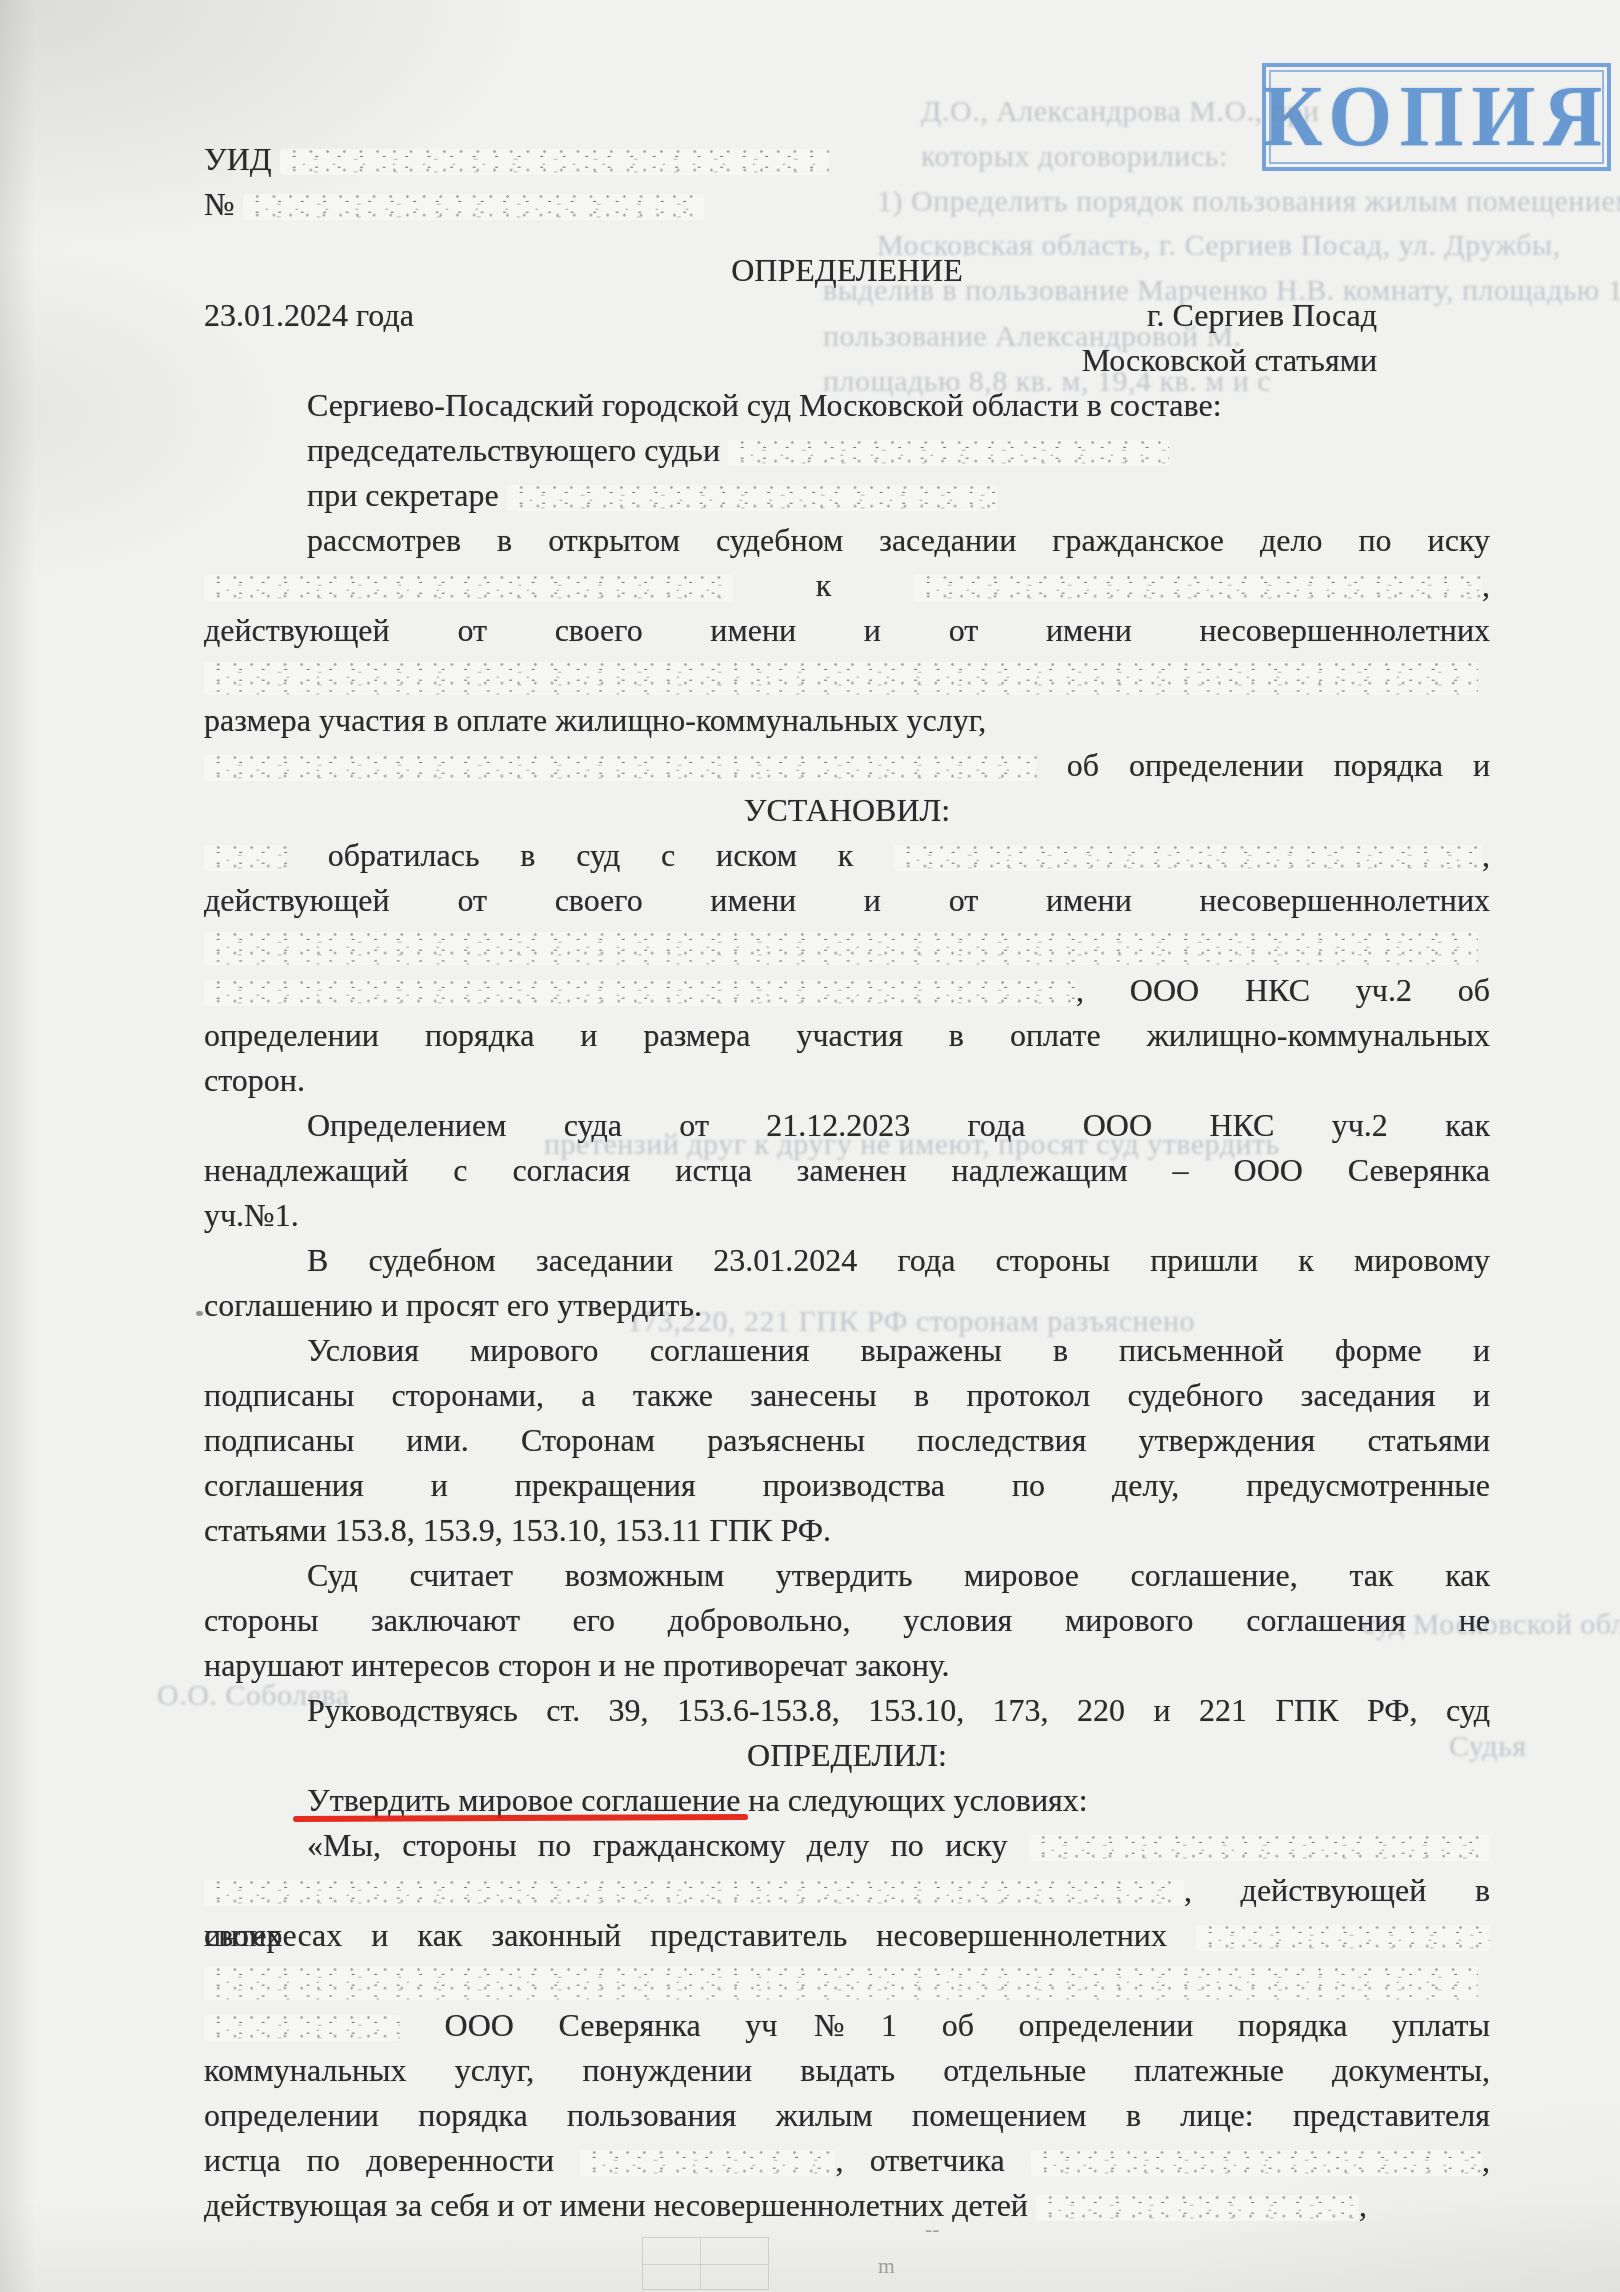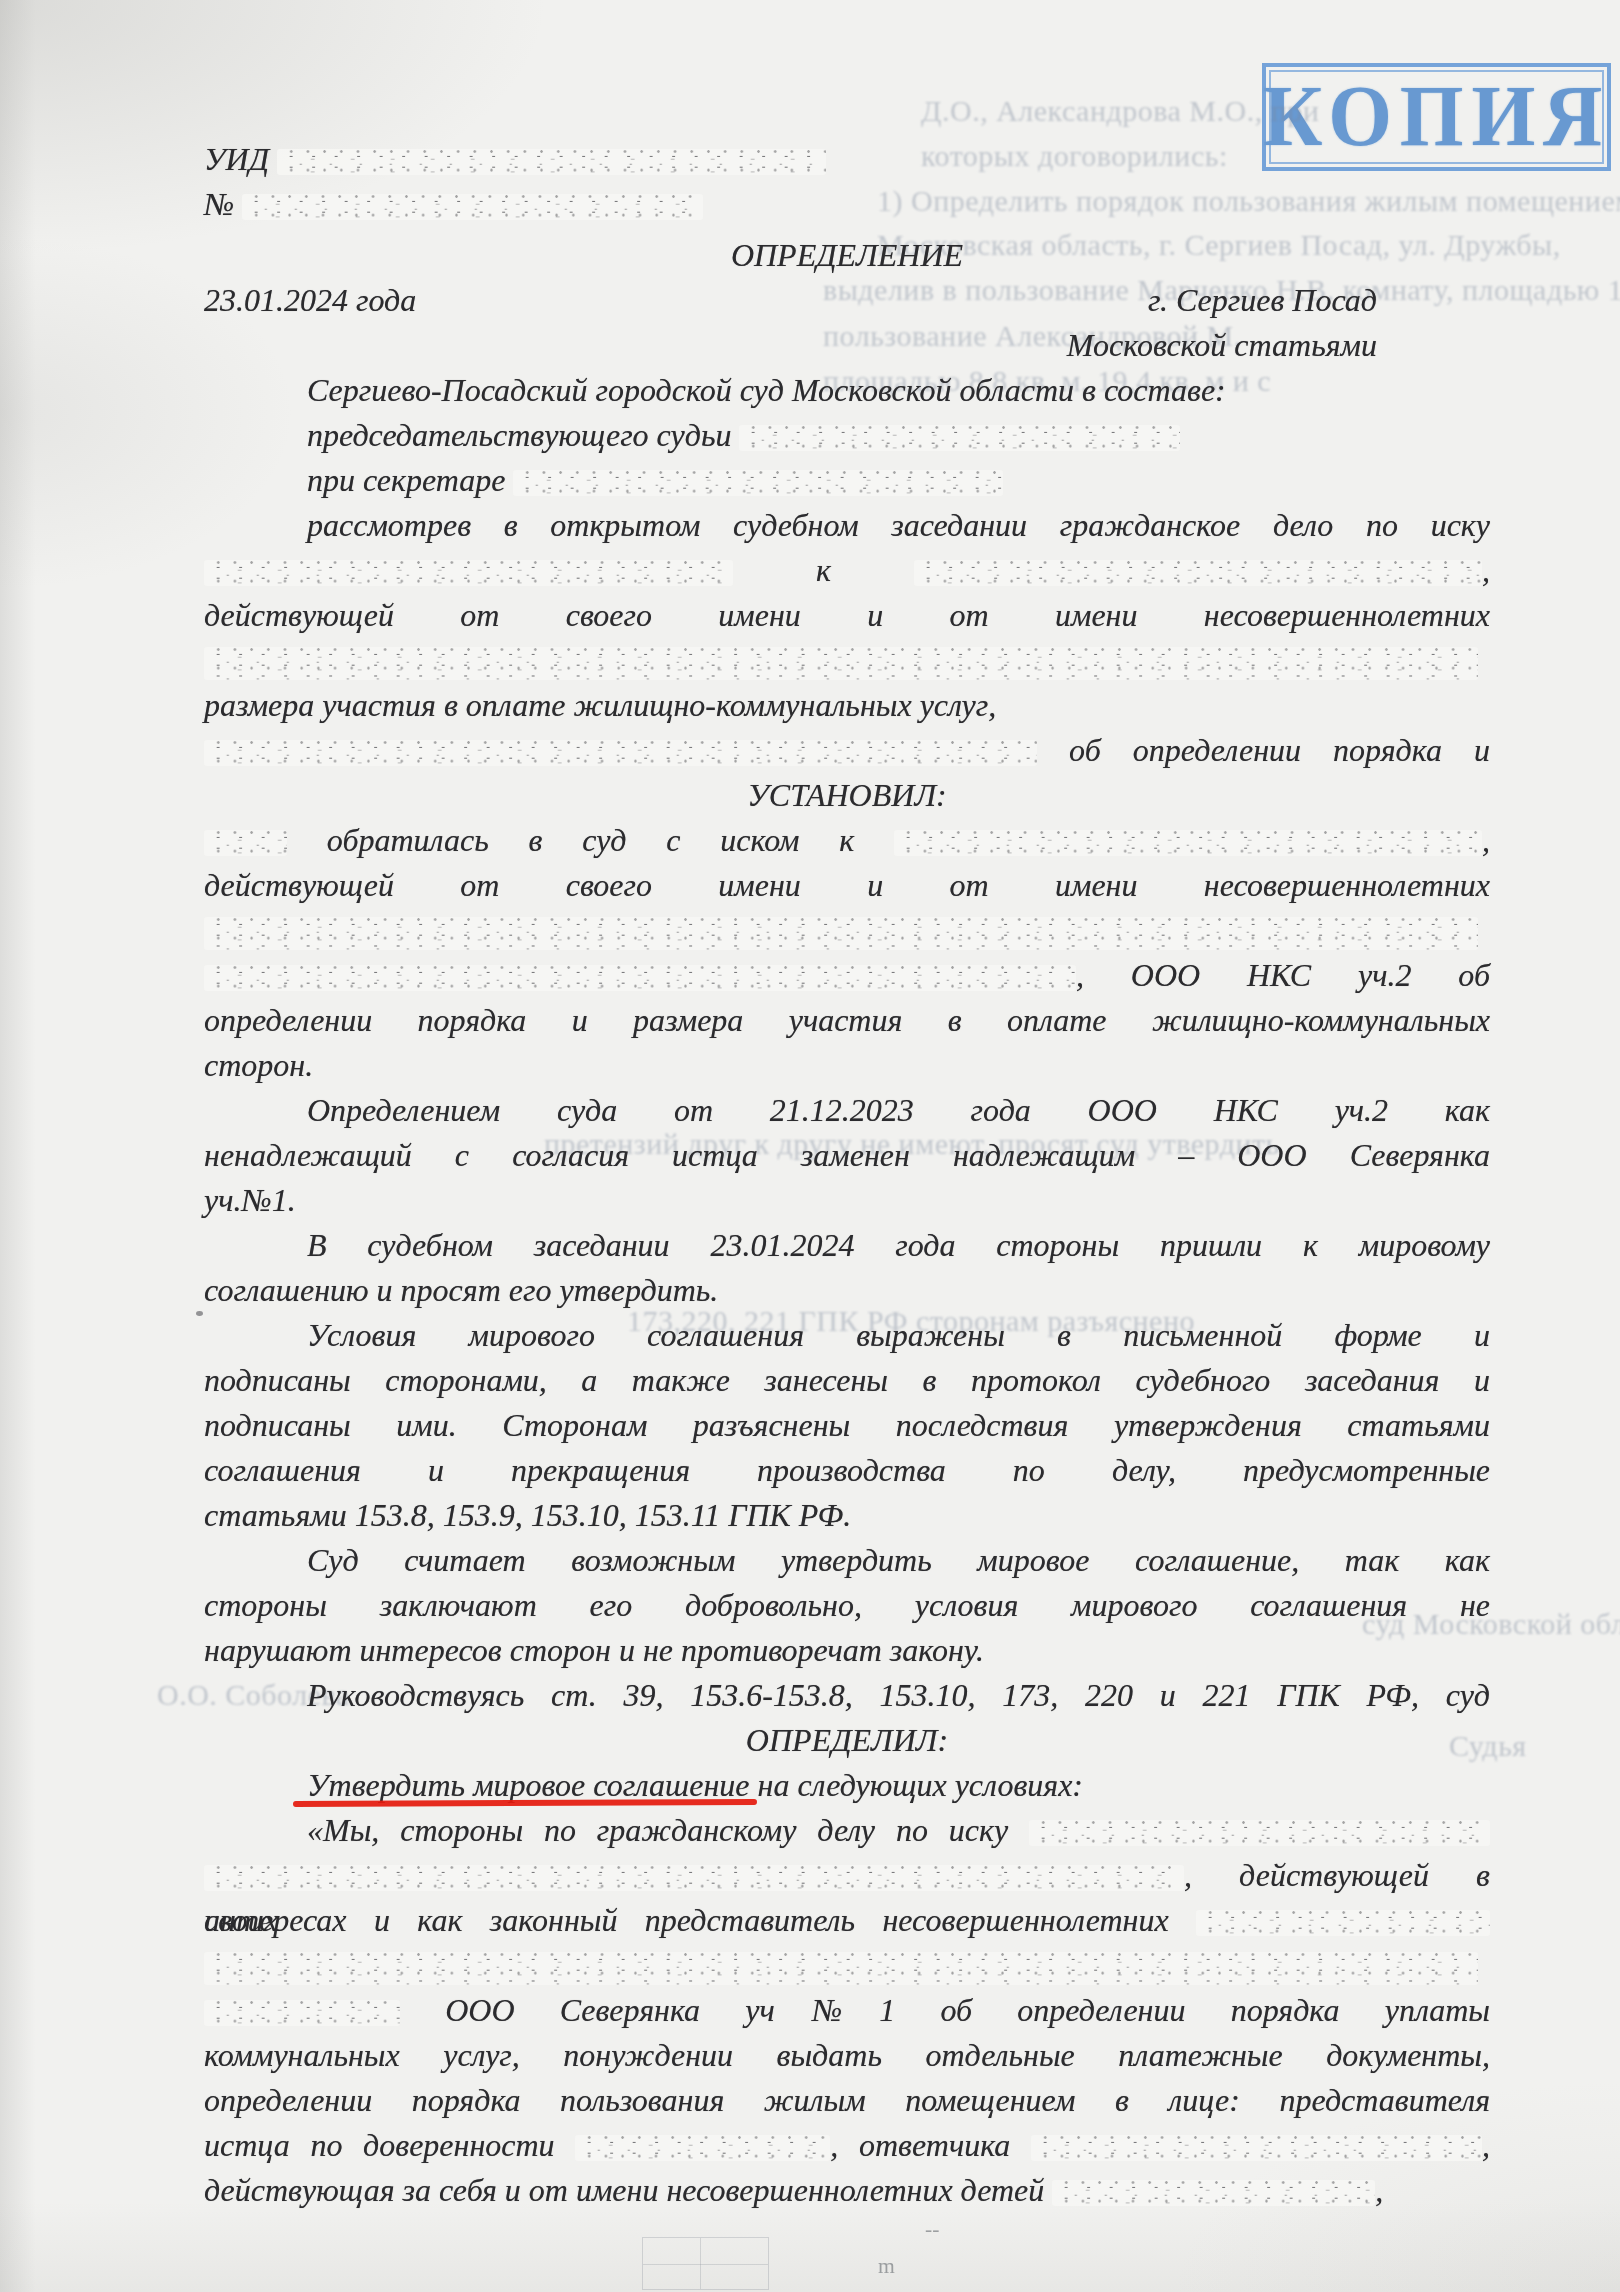--- a/index.html
+++ b/index.html
@@ -20,21 +20,20 @@
   }
   
   .doc{
     position:absolute;
     text-shadow:0 0 0.7px rgba(43,43,46,.55);
     font-size:32px;
   }
   .line{
     height:45px;line-height:45px;
     position:relative;
-    font-style:italic;
   }
   .line.ind{text-indent:103px;}
   .a-l{text-align:left;}
   .a-c{text-align:center;}
   .a-r{text-align:right;}
   .a-j{text-align:justify;text-align-last:justify;}
   .a-f{display:flex;justify-content:space-between;gap:33px;}
   .flexgap{flex:1;}
   .run{white-space:pre-wrap;}
   
@@ -125,21 +124,21 @@
       <div class="ghost" style="left: 544px; top: 1127px; color: rgba(122, 136, 154, 0.4);">претензий друг к другу не имеют, просят суд утвердить</div>
       <div class="ghost" style="left: 627px; top: 1304px; color: rgba(122, 136, 154, 0.4);">173,220, 221 ГПК РФ сторонам разъяснено</div>
       <div class="ghost" style="left: 1362px; top: 1607px; color: rgba(122, 136, 154, 0.4);">суд Московской области</div>
       <div class="ghost" style="left: 157px; top: 1678px; color: rgba(122, 136, 154, 0.4);">О.О. Соболева</div>
       <div class="ghost" style="left: 1449px; top: 1729px; color: rgba(122, 136, 154, 0.4);">Судья</div>
     </div>
 
   <div class="doc" id="doc-lines" style="left: 204px; top: 137px; width: 1286px; font-size: 32px;">
       <div class="line a-l"><span class="run">УИД </span><span class="redact" style="width: 549px;"></span></div>
       <div class="line a-l"><span class="run">№ </span><span class="redact" style="width: 461px;"></span></div>
-      <div class="line a-c" style="margin-top: 6px;"><span class="run">ОПРЕДЕЛЕНИЕ</span></div>
+      <div class="line a-c" style="margin-top: 21px;"><span class="run">ОПРЕДЕЛЕНИЕ</span></div>
       <div class="line a-f" style="padding-right: 113px;">
         <span class="run">23.01.2024 года</span>
         <span class="flexgap"></span>
         <span class="run">г. Сергиев Посад</span>
       </div>
       <div class="line a-r" style="padding-right: 113px;"><span class="run">Московской статьями</span></div>
       <div class="line a-l ind"><span class="run">Сергиево-Посадский городской суд Московской области в составе:</span></div>
       <div class="line a-l ind"><span class="run">председательствующего судьи </span><span class="redact" style="width: 441px;"></span></div>
       <div class="line a-l ind"><span class="run">при секретаре </span><span class="redact" style="width: 490px;"></span></div>
       <div class="line a-j ind"><span class="run">рассмотрев в открытом судебном заседании гражданское дело по иску</span></div>

